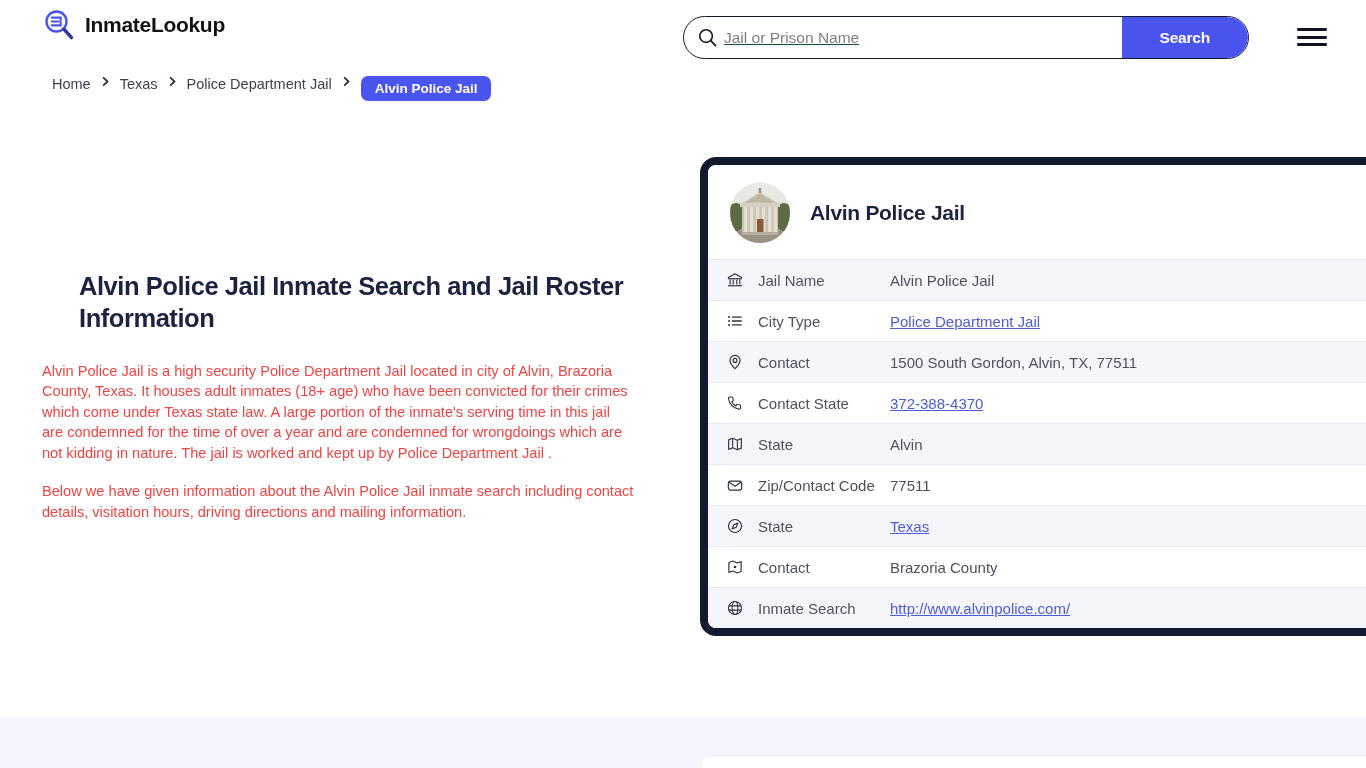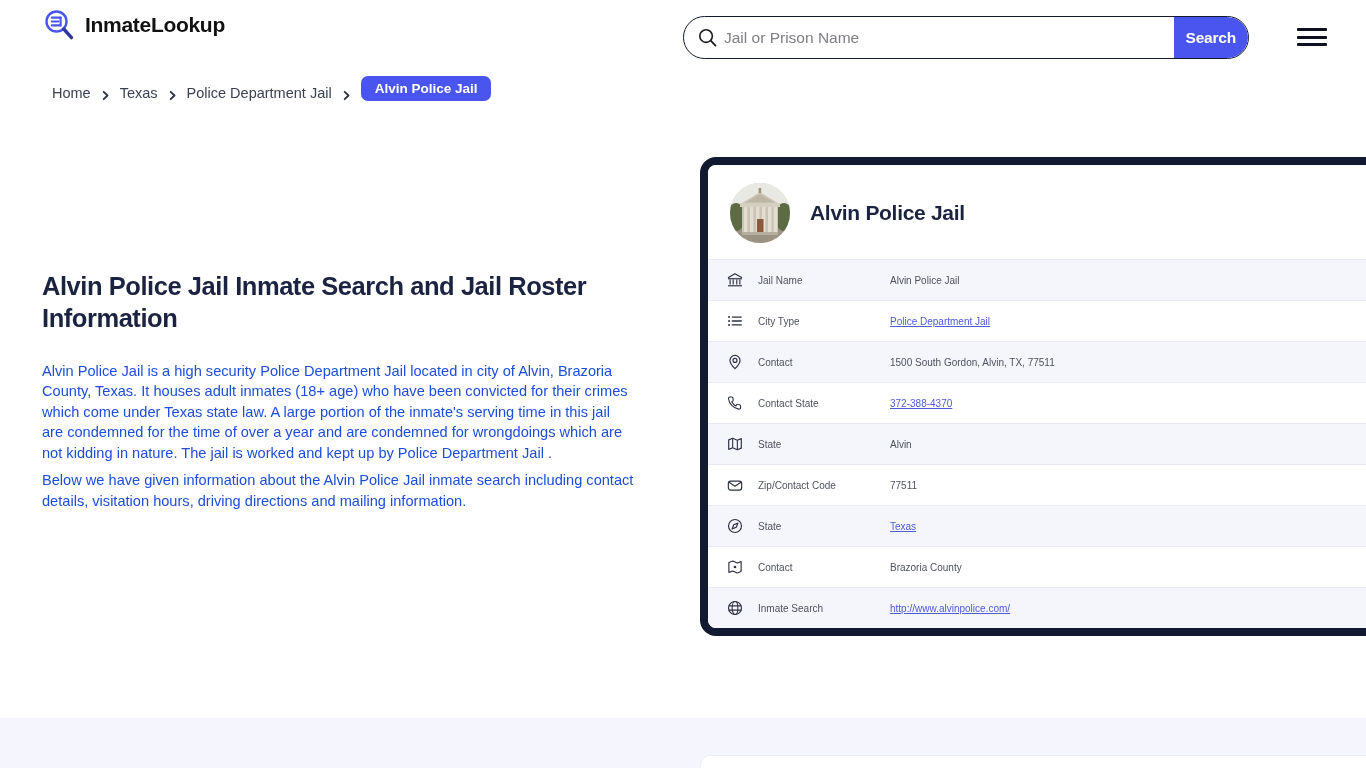--- a/index.html
+++ b/index.html
@@ -62,26 +62,27 @@
   .search-input {
     flex: 1 1 auto;
     height: 100%;
     border: none;
     outline: none;
     background: transparent;
     font-family: "Liberation Sans", sans-serif;
     font-size: 15.5px;
     color: #14532d;
     padding: 0 6px 0 0;
+    text-decoration: underline;
   }
   .search-input::placeholder { color: #7e7e84; }
   .search-btn {
     flex: 0 0 auto;
     height: 100%;
-    padding: 0 12px;
+    padding: 0 38px;
     border: none;
     background: #4a55f0;
     color: #ffffff;
     font-family: "Liberation Sans", sans-serif;
     font-size: 15.5px;
     font-weight: 700;
     cursor: pointer;
     border-radius: 0 21px 21px 0;
     letter-spacing: -0.2px;
   }
@@ -105,21 +106,21 @@
     background: #0d1020;
     border-radius: 1px;
   }
 
   
   .breadcrumb {
     position: absolute;
     left: 52px;
     top: 76px;
     display: flex;
-    align-items: flex-end;
+    align-items: flex-start;
     gap: 0;
     font-size: 14.5px;
   }
   .crumb {
     color: #3b4152;
     text-decoration: none;
     cursor: pointer;
     white-space: nowrap;
   }
   .crumb-sep {
@@ -145,29 +146,30 @@
     top: 270px;
     width: 600px;
   }
   .page-title {
     font-size: 25.5px;
     line-height: 1.27;
     font-weight: 700;
     color: #1b2340;
     letter-spacing: -0.45px;
     max-width: 560px;
+    margin-left: 37px;
   }
   .para {
     margin-top: 26px;
     font-size: 14.6px;
     line-height: 20.5px;
-    color: #1d4ed8;
+    color: #ef4444;
     max-width: 592px;
   }
-  .para.second { margin-top: 7px; }
+  .para.second { margin-top: 18px; }
 
   
   .info-card {
     position: absolute;
     left: 700px;
     top: 157px;
     width: 760px;            
     border: 8px solid #111a2e;
     border-radius: 16px;
     background: #ffffff;
@@ -195,21 +197,21 @@
     color: #1b2340;
     letter-spacing: -0.3px;
   }
 
   .info-table { width: 100%; border-collapse: collapse; }
   .info-table tr { border-top: 1px solid #e9e9f4; }
   .info-table tr:nth-child(odd) { background: #f5f5fc; }
   .info-table tr:nth-child(even) { background: #ffffff; }
   .info-table td {
     padding: 11px 0;
-    font-size: 10px;
+    font-size: 15px;
     color: #4e525e;
     vertical-align: middle;
     margin-left: 8px;
   }
   .cell-icon {
     width: 50px;
     padding-left: 18px !important;
     color: #2d3142;
   }
   .cell-icon svg { display: block; }

